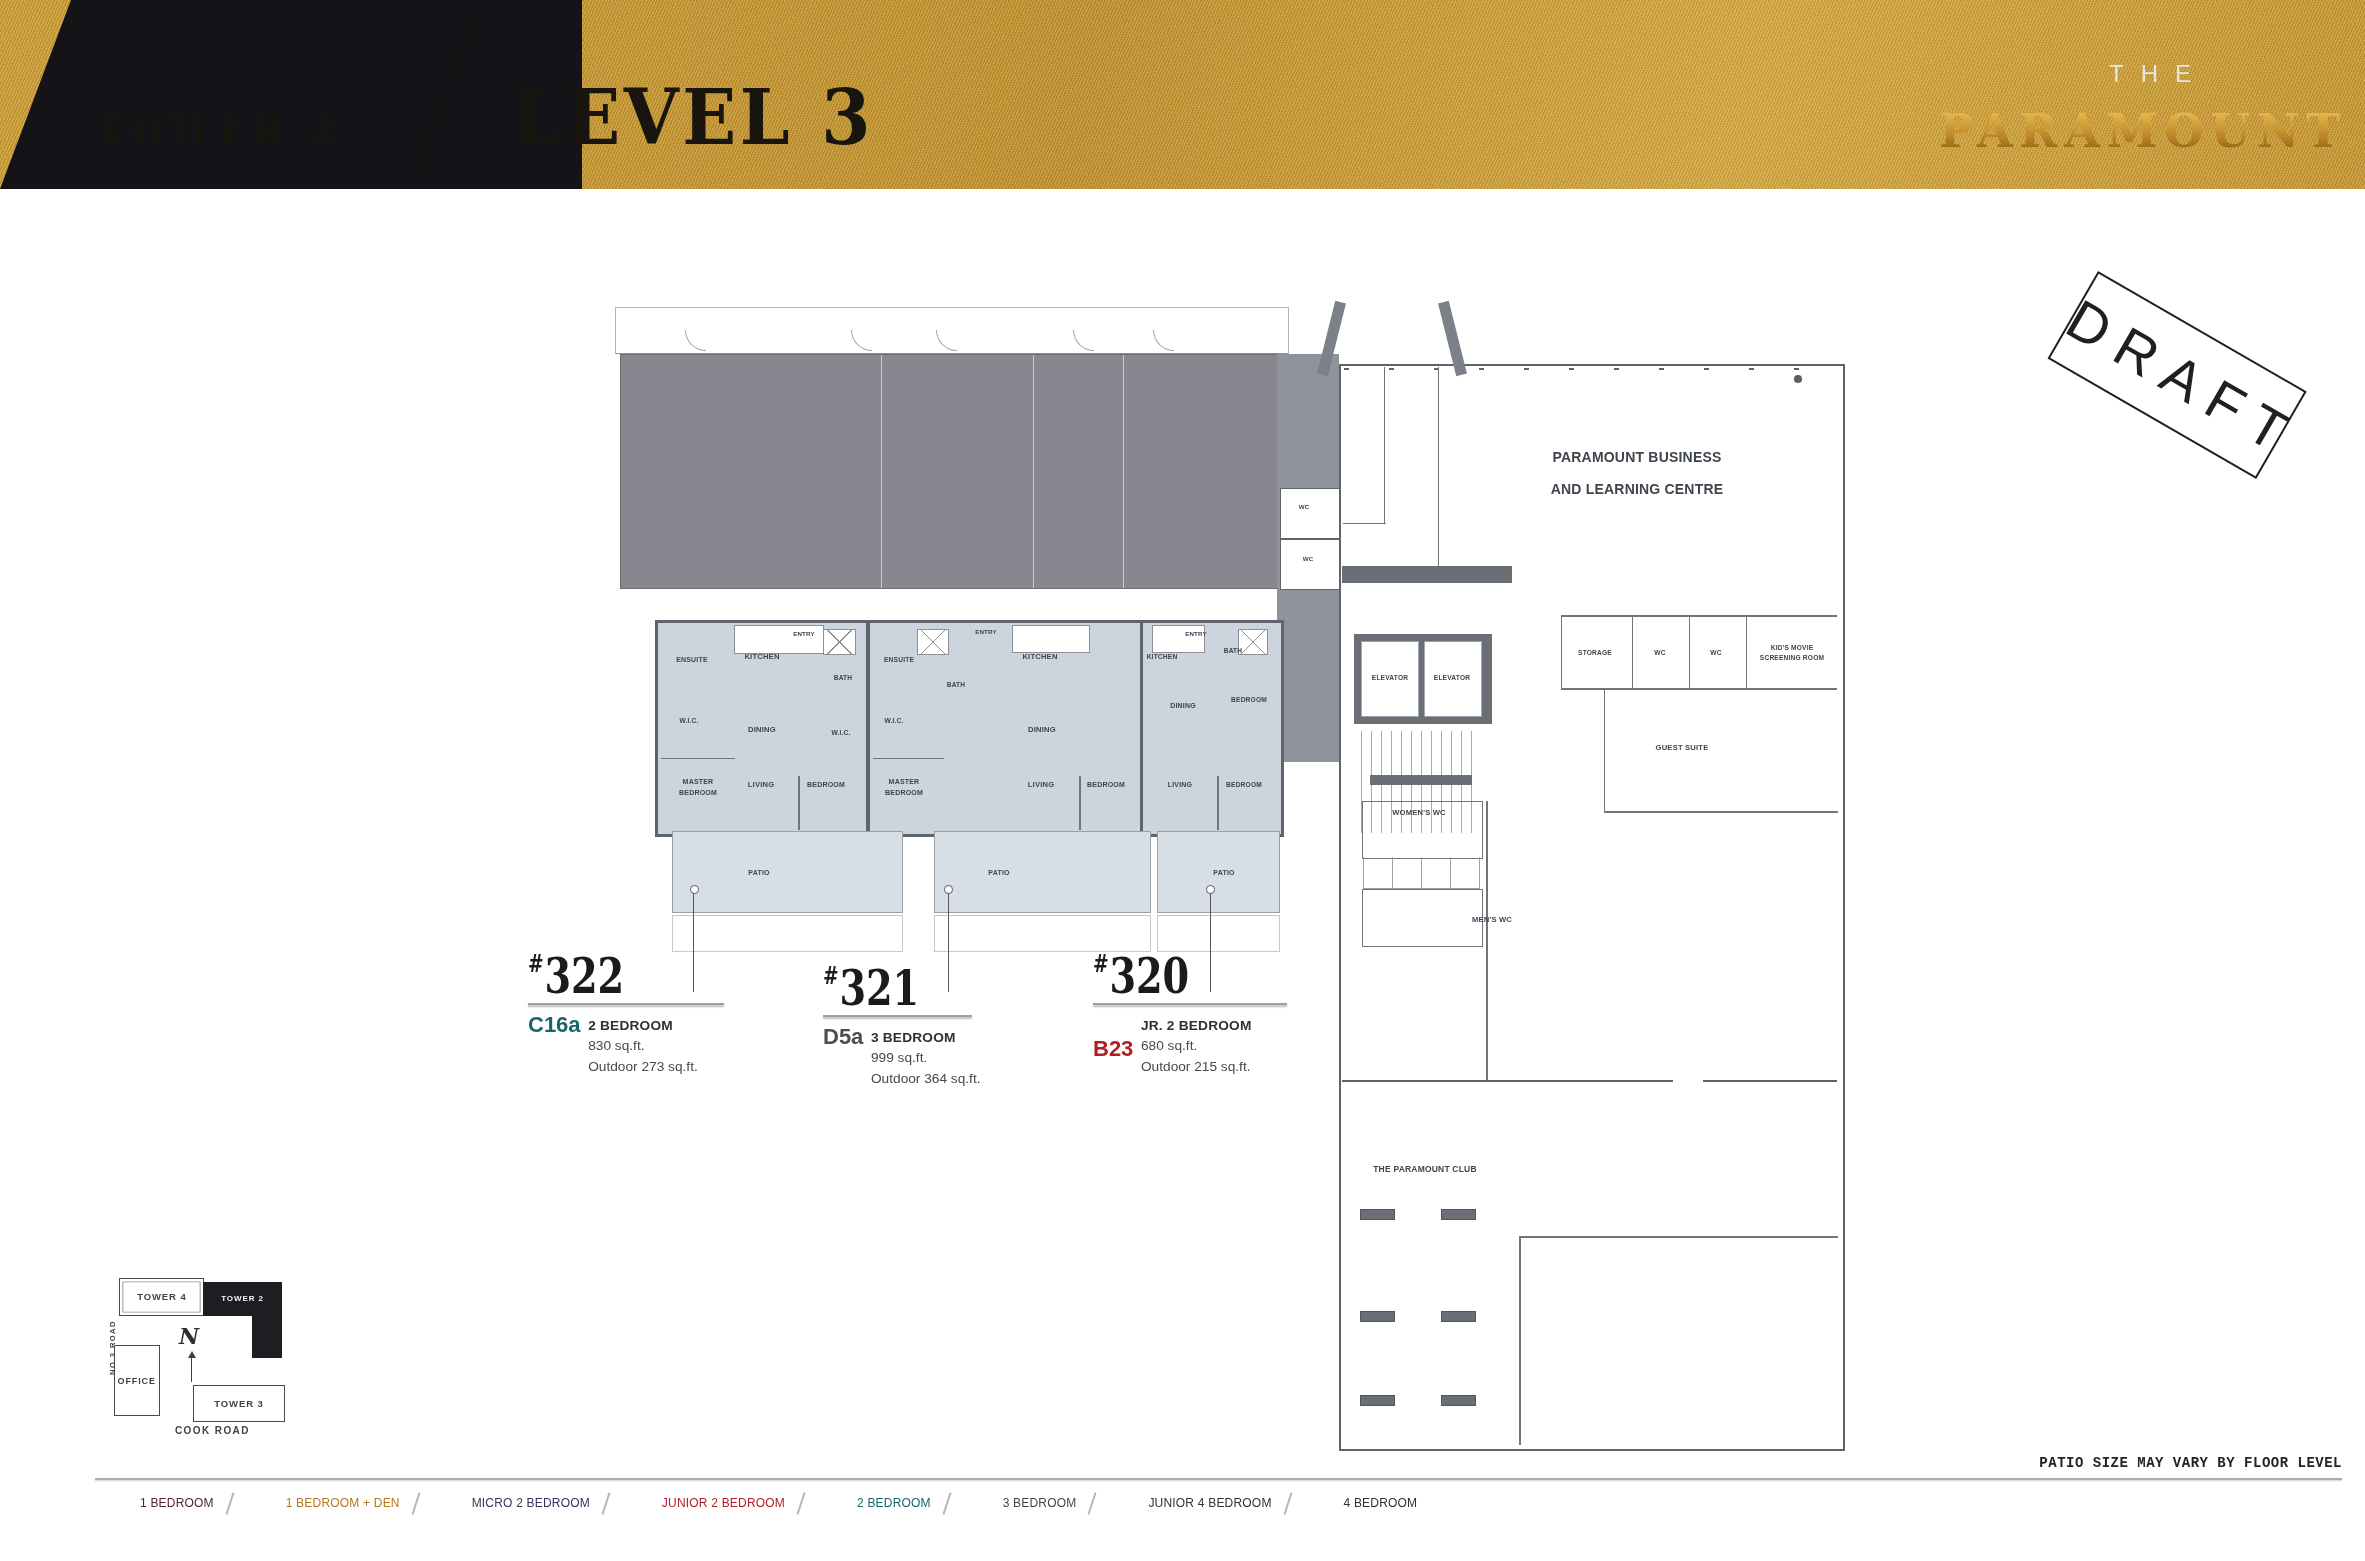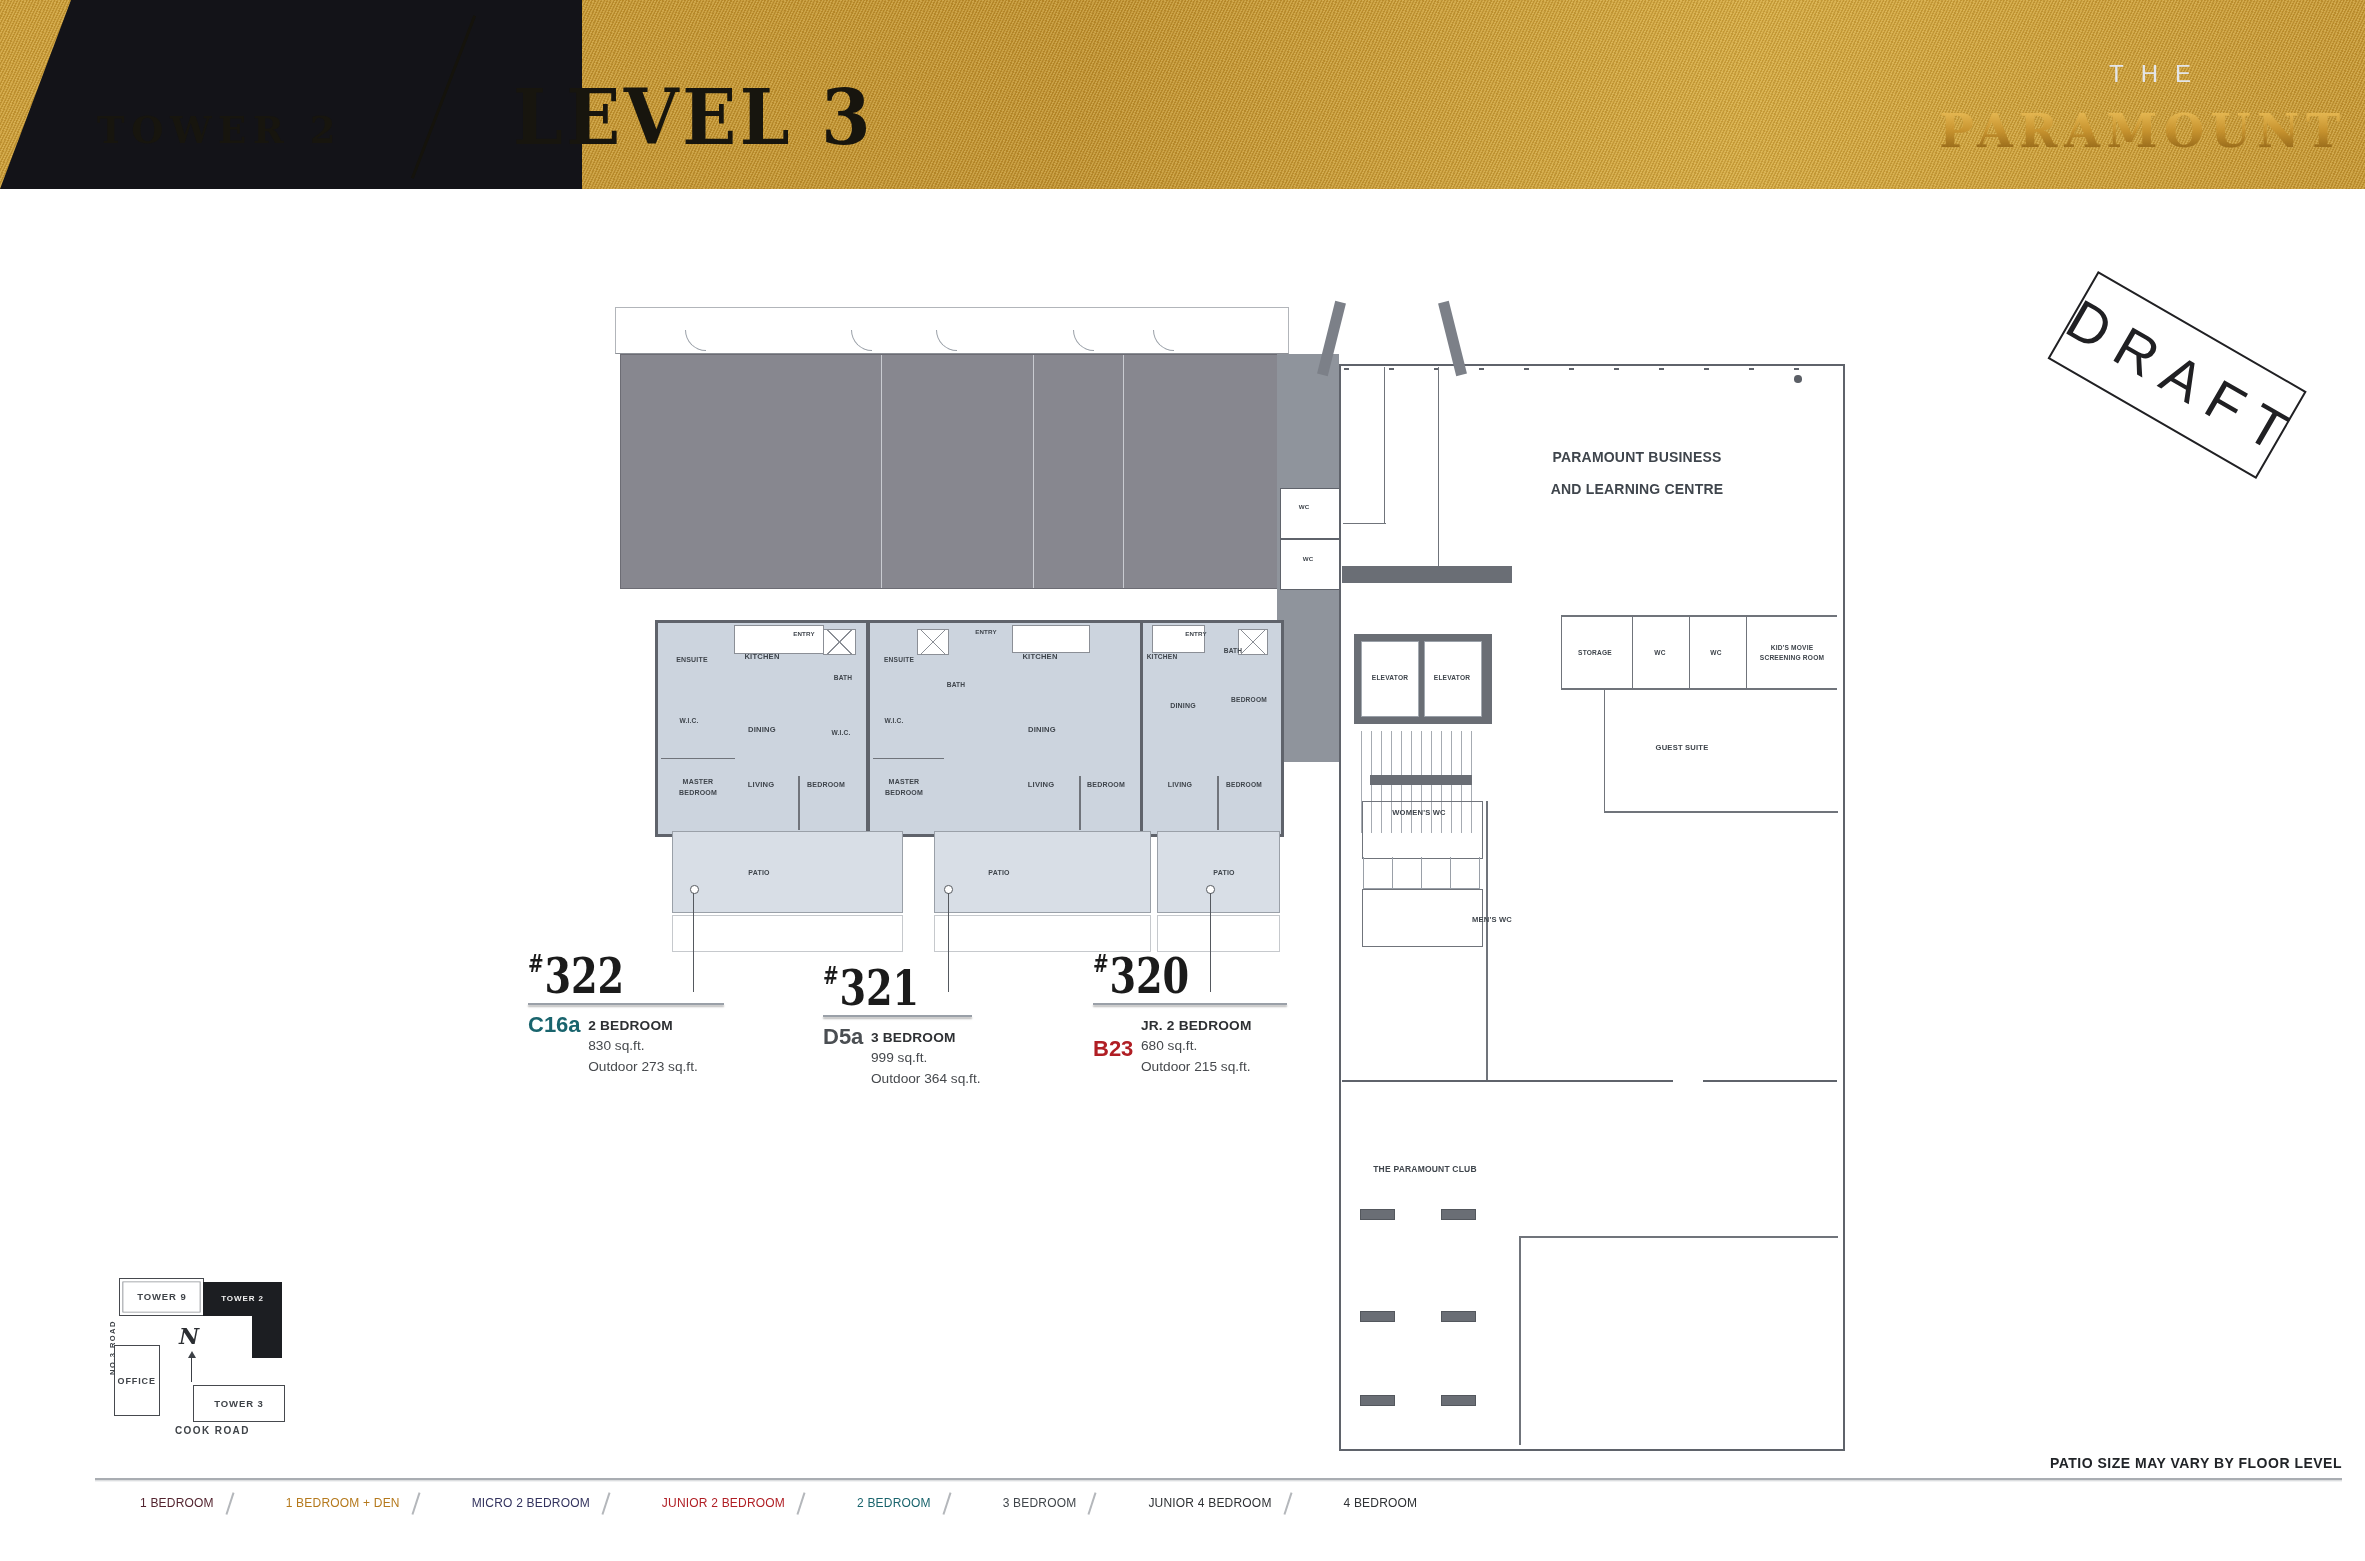--- a/index.html
+++ b/index.html
@@ -63,21 +63,21 @@
   .unit-area,.unit-outdoor{font-size:13.7px;color:#46494d;margin-top:5.7px;}
 
   
   .map-box{border:0.9px solid #46494e;background:#fff;position:absolute;
       display:flex;align-items:center;justify-content:center;
       font-weight:bold;color:#3f4348;letter-spacing:0.9px;}
   .map-black{background:#1c1e22;position:absolute;}
 
   
   .rule{left:95px;top:1478px;width:2247px;height:2.4px;background:#a9adb2;box-shadow:0 1.4px 0 #dcdee0;}
-  .patio-note{right:71px;top:1455px;font-size:14px;font-weight:bold;color:#212428;letter-spacing:0.5px;}
+  .patio-note{right:71px;top:1455px;font-size:14px;font-weight:bold;color:#212428;letter-spacing:0.5px;font-family:Liberation Mono, monospace;}
   .legend{left:100px;top:1488px;height:30px;display:flex;align-items:center;}
   .legend-item{font-size:12px;font-weight:normal;letter-spacing:0.2px;white-space:nowrap;margin-left:40px;}
   .legend-sep{width:1.9px;height:23px;background:#b4b7bb;transform:rotate(18deg);margin:0 15px;}
   .disclaimer{right:73px;top:1503px;font-size:12.8px;color:#37393c;}
 </style>
 </head>
 <body>
 
 <div class="page">
 
@@ -270,21 +270,21 @@
             <div class="unit-type">JR. 2 BEDROOM</div>
             <div class="unit-area">680 sq.ft.</div>
             <div class="unit-outdoor">Outdoor 215 sq.ft.</div>
           </span>
         </div>
       </div>
     </div>
 
   <div class="abs" style="left:109px;top:1272px;width:180px;height:175px;">
     <div class="map-box" style="left:10.4px;top:5.7px;width:83px;height:36px;font-size:9.5px;box-shadow:inset 0 0 0 2.4px #fff,inset 0 0 0 3.3px #8b8e93;">
-      <span>TOWER 9</span>
+      <span>TOWER 4</span>
     </div>
     <div class="map-black" style="left:94px;top:9.5px;width:79px;height:34px;display:flex;align-items:center;justify-content:center;">
       <span style="color:#f2f2f2;font-weight:bold;font-size:8px;letter-spacing:0.9px;">TOWER 2</span>
     </div>
     <div class="map-black" style="left:143px;top:44px;width:30px;height:42px;"></div>
     <div class="map-box" style="left:4.7px;top:73px;width:44px;height:69px;font-size:9px;">
       <span>OFFICE</span>
     </div>
     <div class="map-box" style="left:84px;top:113px;width:90px;height:35px;font-size:9.5px;">
       <span>TOWER 3</span>

